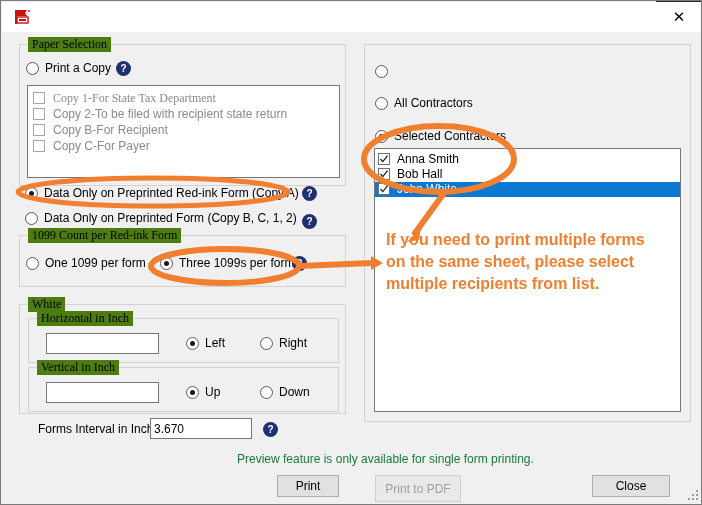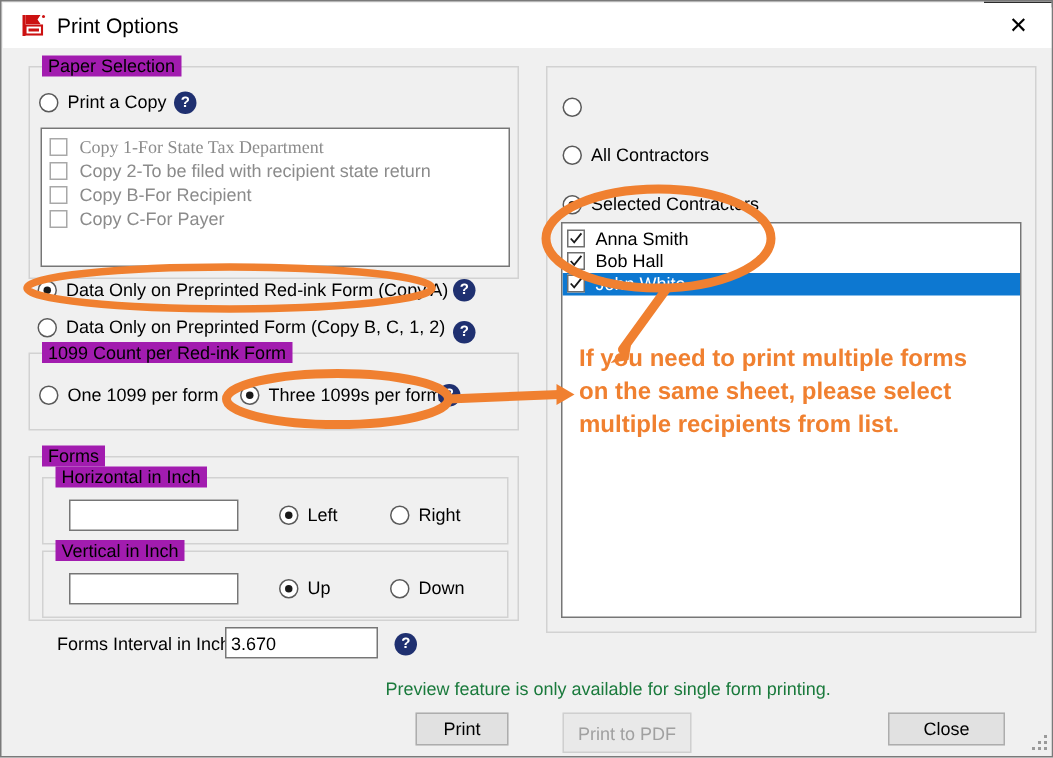--- a/index.html
+++ b/index.html
@@ -46,24 +46,25 @@
     background:#f0f0f0;
   }
   
   .group{
     position:absolute;
     border:1px solid #d2d2d2;
     box-sizing:border-box;
   }
   .group > .legend{
     position:absolute;top:-8px;left:8px;
-    background:#a21caf;
+    background:#4d7c0f;
     padding:0 4px;
     font-size:12px;color:#000;
     white-space:nowrap;
+    font-family:Liberation Serif, serif;
   }
   
   .radio{
     position:absolute;
     width:13px;height:13px;border-radius:50%;
     border:1px solid #5a5a5a;background:#fff;
     box-sizing:border-box;
   }
   .radio.checked::after{
     content:"";position:absolute;left:3px;top:3px;
@@ -139,21 +140,20 @@
   <div class="titlebar">
     <span class="title-icon">
       <svg width="18" height="16" viewBox="0 0 18 16">
         <rect x="1" y="1" width="2" height="14" fill="#cc1111"></rect>
         <path d="M3 1 L13 1 L11 4 L13 7 L3 7 Z" fill="#cc1111"></path>
         <rect x="3" y="8" width="11" height="6" fill="#ffffff" stroke="#cc1111" stroke-width="1.4"></rect>
         <rect x="5" y="10" width="7" height="2" fill="#cc1111"></rect>
         <circle cx="15" cy="2" r="1" fill="#cc1111"></circle>
       </svg>
     </span>
-    <span class="title-text">Print Options</span>
     <div class="title-close">✕</div>
   </div>
 
   <div class="client">
 
     <div class="group" style="left:17px;top:12px;width:327px;height:142px;">
       <span class="legend">Paper Selection</span>
 
       <span class="radio" style="left:6px;top:17px;"></span>
       <span class="rlabel" style="left:25px;top:16px;">Print a Copy</span>
@@ -194,21 +194,21 @@
 
       <span class="radio" style="left:6px;top:21px;"></span>
       <span class="rlabel" style="left:25px;top:20px;">One 1099 per form</span>
 
       <span class="radio checked" style="left:140px;top:21px;"></span>
       <span class="rlabel" style="left:159px;top:20px;">Three 1099s per form</span>
       <span class="help" style="left:272px;top:20px;">?</span>
     </div>
 
     <div class="group" style="left:17px;top:272px;width:327px;height:110px;">
-      <span class="legend">Forms</span>
+      <span class="legend">White</span>
 
       <div class="group" style="left:8px;top:13px;width:311px;height:45px;">
         <span class="legend">Horizontal in Inch</span>
         <input class="textbox" type="text" style="left: 17px; top: 14px; width: 113px; height: 21px;" value="">
         <span class="radio checked" style="left:157px;top:18px;"></span>
         <span class="rlabel" style="left:176px;top:17px;">Left</span>
         <span class="radio" style="left:231px;top:18px;"></span>
         <span class="rlabel" style="left:250px;top:17px;">Right</span>
       </div>
 
@@ -259,21 +259,21 @@
               <svg width="10" height="10" viewBox="0 0 10 10">
                   <path d="M1.5 5 L3.8 7.6 L8.6 1.6" stroke="#1a1a1a" stroke-width="1.2" fill="none"></path>
                 </svg>
             </span>
             <span class="lr-label">John White</span>
           </div>
         </div>
       </div>
     </div>
 
-    <span class="note-green" style="left:235px;top:420px;margin-left:20px;">Preview feature is only available for single form printing.</span>
+    <span class="note-green" style="left:235px;top:420px;">Preview feature is only available for single form printing.</span>
 
     <div class="btn" style="left:275px;top:443px;width:62px;height:22px;">Print</div>
     <div class="btn disabled" style="left:373px;top:443px;width:86px;height:27px;">Print to PDF</div>
     <div class="btn" style="left:590px;top:443px;width:78px;height:22px;">Close</div>
 
     <div class="grip">
       <i style="left:9px;top:9px;"></i>
         <i style="left:5px;top:9px;"></i>
         <i style="left:9px;top:5px;"></i>
       <i style="left:1px;top:9px;"></i>

